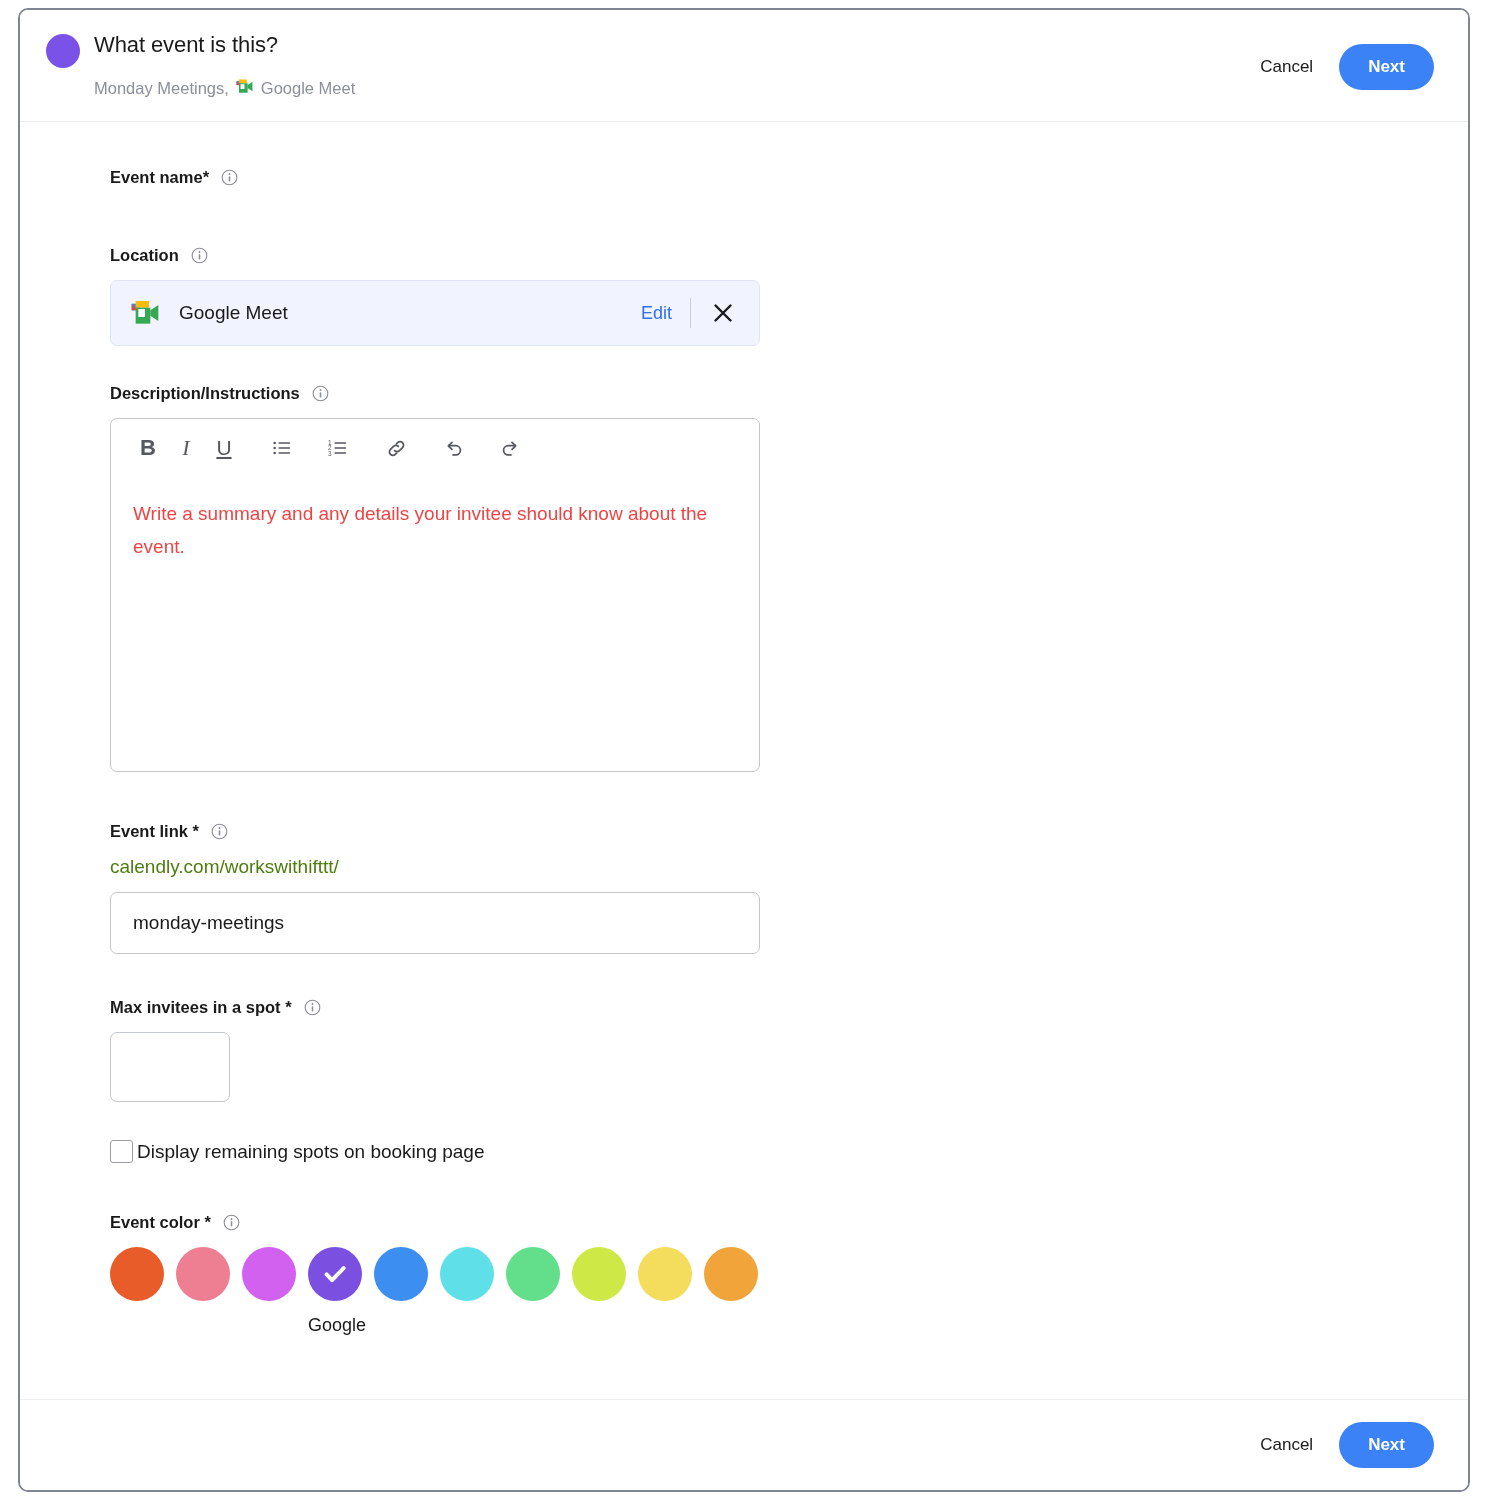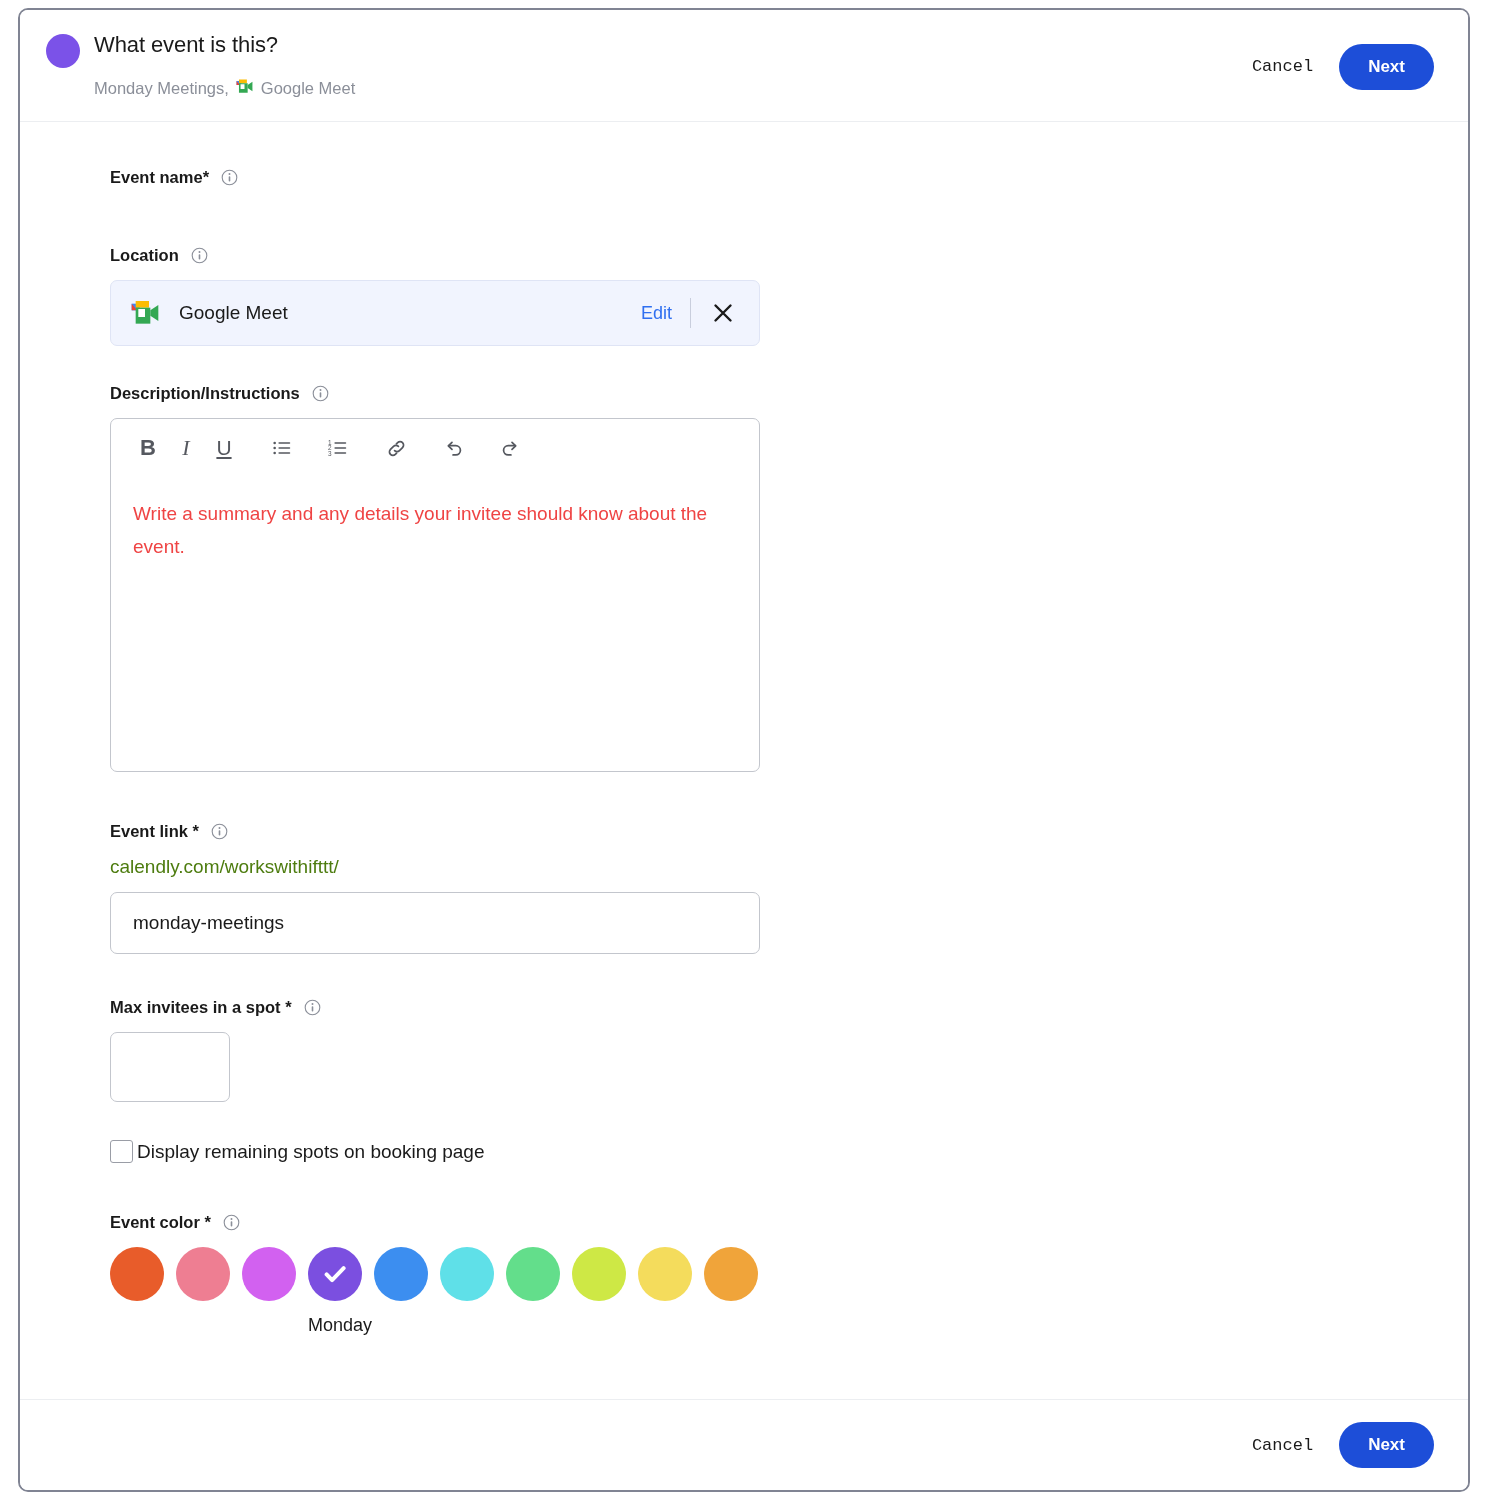--- a/index.html
+++ b/index.html
@@ -72,29 +72,29 @@
 
   .header-actions {
     display: flex;
     align-items: center;
     gap: 24px;
     flex: 0 0 auto;
   }
   .btn-text {
     background: none;
     border: none;
-    font-family: Liberation Mono, monospace;
+    font-family: Liberation Sans, sans-serif;
     font-size: 17px;
     color: #1a1a1a;
     cursor: pointer;
     padding: 6px 2px;
     text-align: right;
   }
   .btn-primary {
-    background: #1d4ed8;
+    background: #3b82f6;
     color: #ffffff;
     border: none;
     font-family: inherit;
     font-size: 17px;
     font-weight: bold;
     border-radius: 28px;
     padding: 13px 29px;
     cursor: pointer;
   }
 
@@ -527,21 +527,21 @@
                 <path d="M4.8 12.4l4.7 4.9L19.4 7" fill="none" stroke="#ffffff" stroke-width="3.4" stroke-linecap="round" stroke-linejoin="round"></path>
               </svg>
             </button>
             <button class="swatch" style="background: rgb(60, 142, 240);"></button>
             <button class="swatch" style="background: rgb(95, 224, 232);"></button>
             <button class="swatch" style="background: rgb(99, 222, 139);"></button>
             <button class="swatch" style="background: rgb(206, 232, 69);"></button>
             <button class="swatch" style="background: rgb(244, 220, 92);"></button>
             <button class="swatch" style="background: rgb(240, 164, 58);"></button>
           </div>
-        <div class="color-name" style="margin-left: 198px;">Monday</div>
+        <div class="color-name" style="margin-left: 198px;">Google</div>
       </div>
 
       <div class="spacer-44"></div>
     </div>
   </div>
 
   <div class="footer">
     <button class="btn-text">Cancel</button>
     <button class="btn-primary">Next</button>
   </div>

